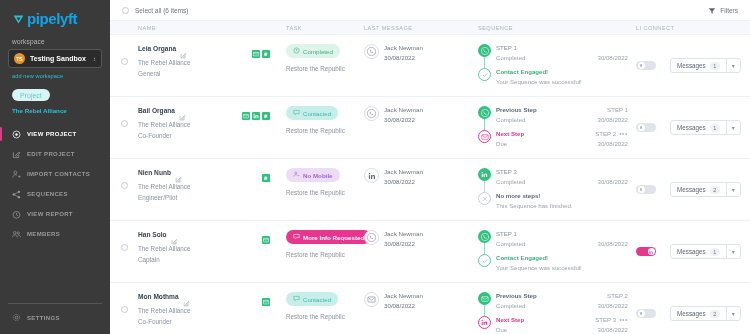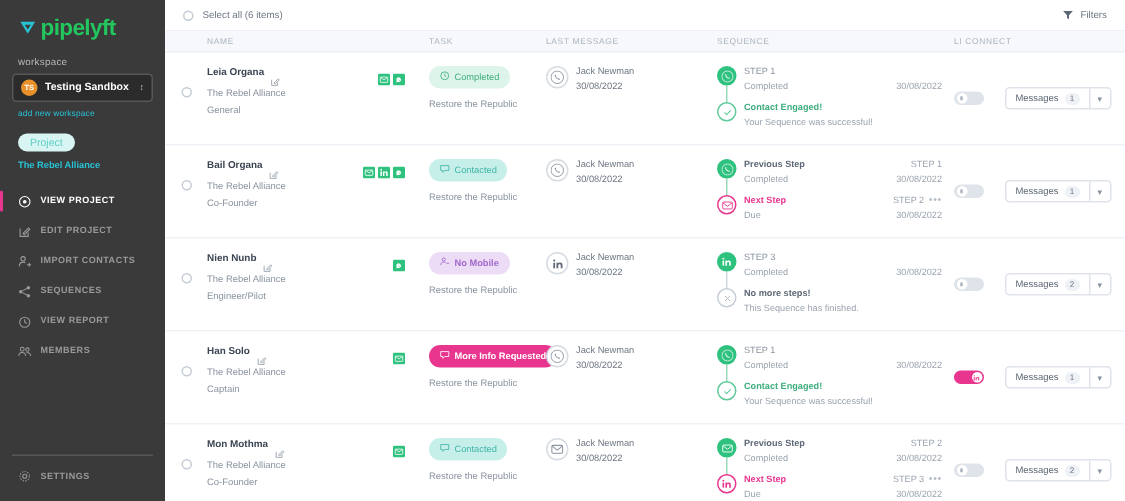--- a/index.html
+++ b/index.html
@@ -19,21 +19,21 @@
     display: flex; flex-direction: column;
     position: relative;
     flex: 0 0 110px;
   }
   .brand {
     display: flex; align-items: center; gap: 2px;
     padding: 11px 0 0 12px;
   }
   .brand-mark { width: 13px; height: 13px; }
   .brand-text {
-    font-size: 15px; font-weight: bold; color: #22c55e;
+    font-size: 15px; font-weight: bold; color: #0ea5e9;
     letter-spacing: -0.4px; line-height: 1;
   }
   .ws-label {
     font-size: 6.5px; color: #b9b9b9; padding: 12px 0 4px 12px;
     letter-spacing: .2px;
   }
   .ws-select {
     margin: 0 8px; height: 19px; background: #2b2b2b;
     border: 1px solid #575757; border-radius: 3px;
     display: flex; align-items: center; gap: 5px; padding: 0 5px;

